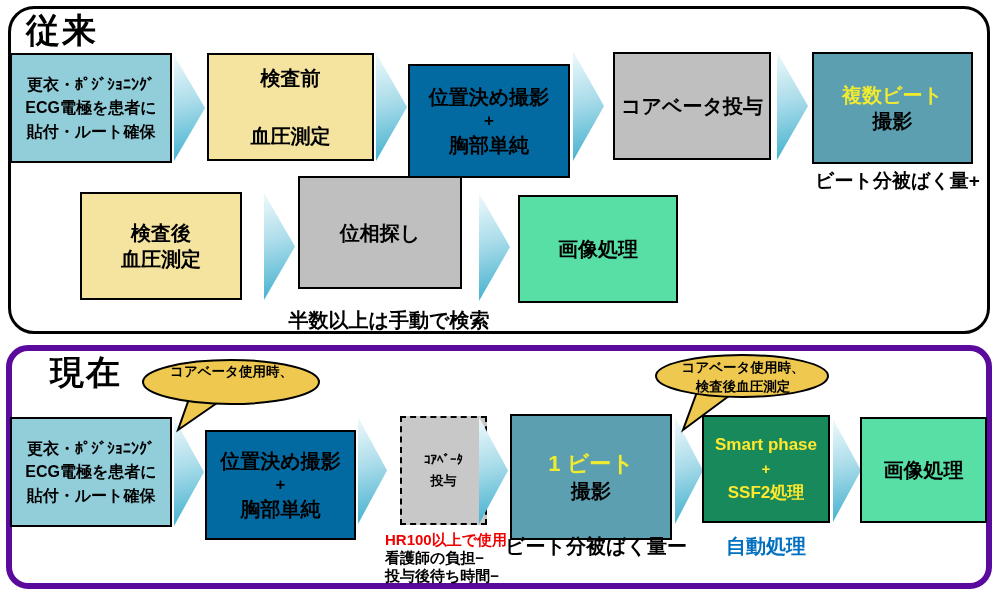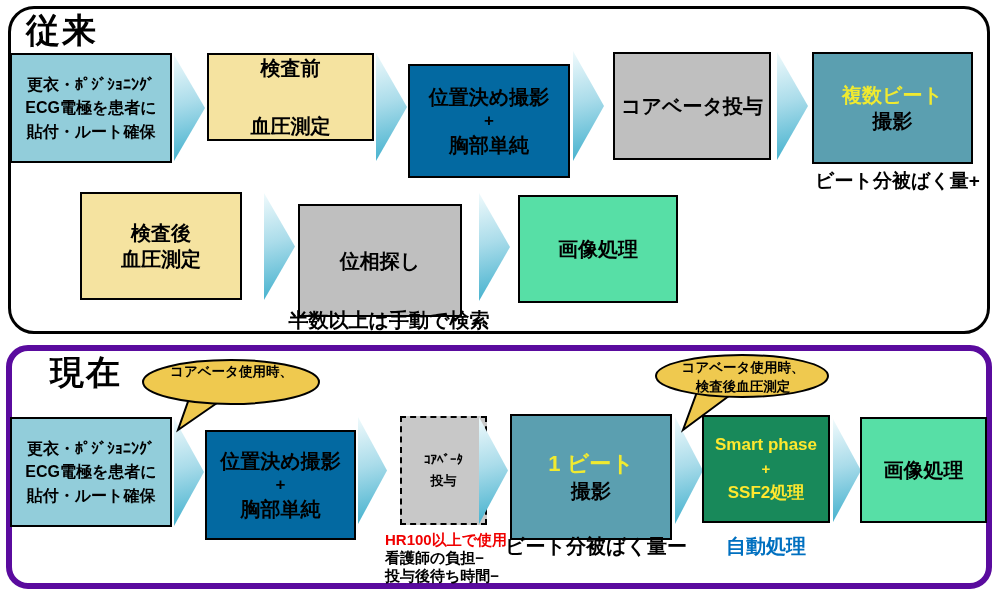--- a/index.html
+++ b/index.html
@@ -50,21 +50,21 @@
 
   <div class="panel panel-conventional"></div>
   <div class="big-title" style="left:26px;top:8px;">従来</div>
 
   <div class="box lightblue fs16" style="left:10px;top:53px;width:162px;height:110px;">
     <div class="ln">更衣・ﾎﾟｼﾞｼｮﾆﾝｸﾞ</div>
     <div class="ln">ECG電極を患者に</div>
     <div class="ln">貼付・ルート確保</div>
   </div>
   <div class="arrow" style="left:174px;top:55px;width:31px;height:106px;"></div>
-  <div class="box yellowbox fs20" style="left:207px;top:53px;width:167px;height:88px;gap:32px;">
+  <div class="box yellowbox fs20" style="left:207px;top:53px;width:167px;height:108px;gap:32px;">
     <div class="ln">検査前</div>
     <div class="ln">血圧測定</div>
   </div>
   <div class="arrow" style="left:376px;top:53px;width:31px;height:108px;"></div>
   <div class="box tealdark fs20" style="left:408px;top:48px;width:162px;height:114px;">
     <div class="ln">位置決め撮影</div>
     <div class="ln" style="font-size:17px;">+</div>
     <div class="ln">胸部単純</div>
   </div>
   <div class="arrow" style="left:573px;top:51px;width:31px;height:110px;"></div>
@@ -76,21 +76,21 @@
     <div class="ln hl">複数ビート</div>
     <div class="ln">撮影</div>
   </div>
   <div class="caption" style="left:805px;top:168px;width:185px;">ビート分被ばく量+</div>
 
   <div class="box yellowbox fs20" style="left:80px;top:192px;width:162px;height:108px;">
     <div class="ln">検査後</div>
     <div class="ln">血圧測定</div>
   </div>
   <div class="arrow" style="left:264px;top:193px;width:31px;height:107px;"></div>
-  <div class="box graybox fs20" style="left:298px;top:204px;width:164px;height:113px;">
+  <div class="box graybox fs20" style="left:298px;top:176px;width:164px;height:113px;">
     <div class="ln">位相探し</div>
   </div>
   <div class="caption" style="left:278px;top:307px;width:222px;font-size:20px;">半数以上は手動で検索</div>
   <div class="arrow" style="left:479px;top:193px;width:31px;height:108px;"></div>
   <div class="box mint fs20" style="left:518px;top:195px;width:160px;height:108px;">
     <div class="ln">画像処理</div>
   </div>
 
   <div class="panel panel-current"></div>
   <div class="big-title" style="left:26px;top:350px;margin-left:24px;">現在</div>

